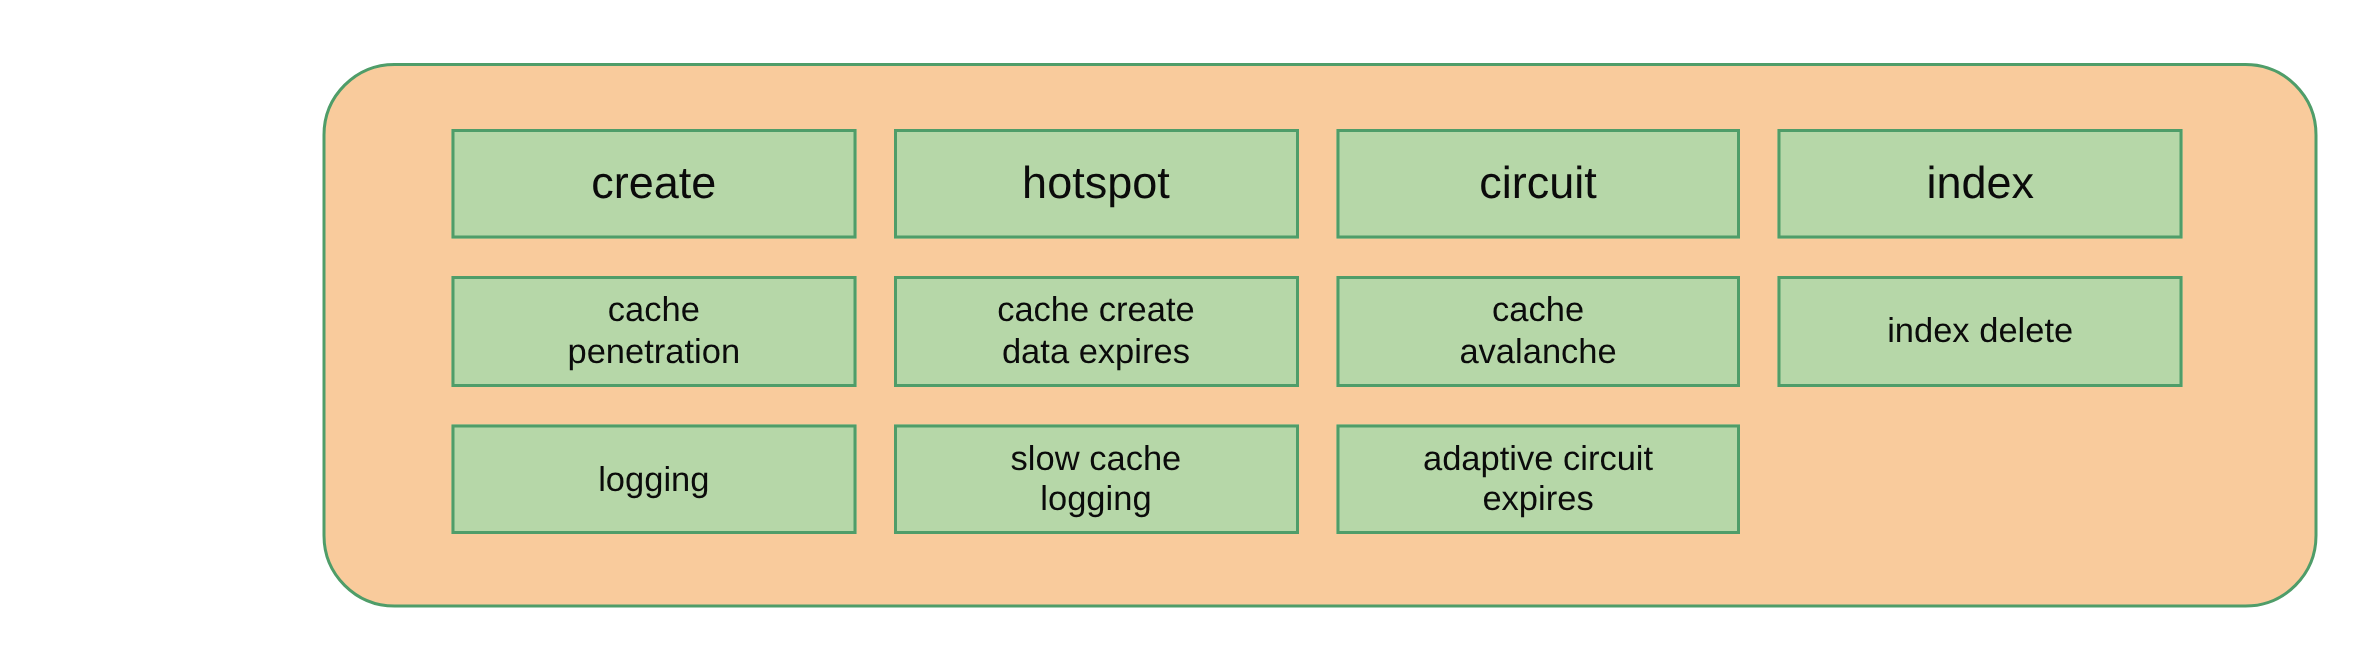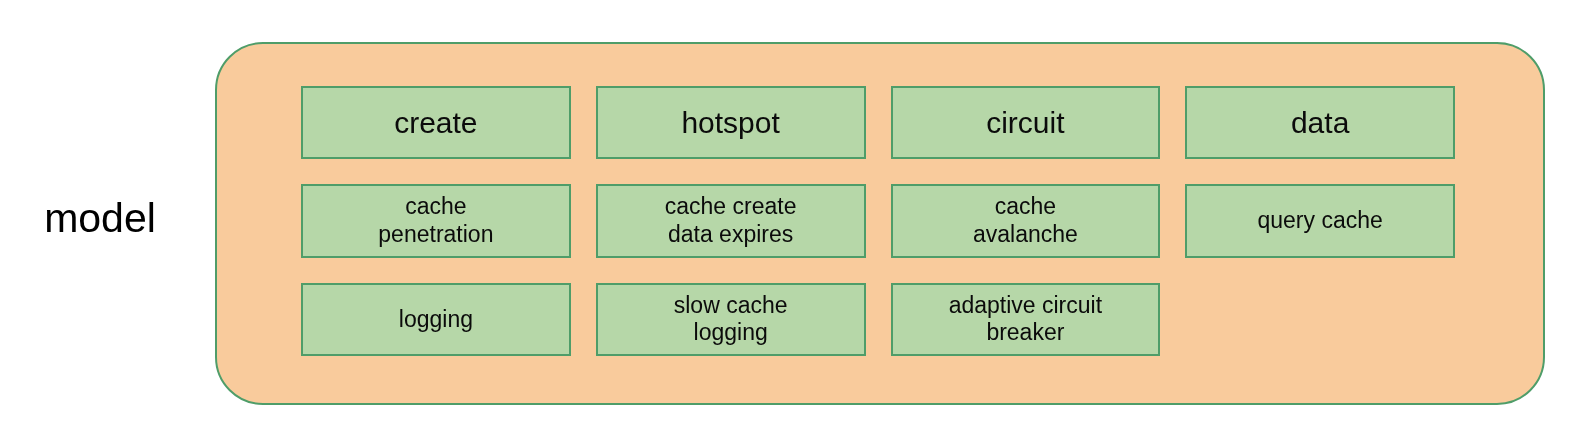--- a/index.html
+++ b/index.html
@@ -65,40 +65,39 @@
   .box.header {
     font-size: 30px;
     line-height: 1.1;
   }
 </style>
 </head>
 <body>
 
 <div class="canvas">
 
-  <div class="model-label">model</div>
 
   <div class="container">
     <div class="grid">
 
       <div class="box header">create</div>
       <div class="box header">hotspot</div>
       <div class="box header">circuit</div>
-      <div class="box header">data</div>
+      <div class="box header">index</div>
 
       <div class="box">cache
 penetration</div>
       <div class="box">cache create
 data expires</div>
       <div class="box">cache
 avalanche</div>
-      <div class="box">query cache</div>
+      <div class="box">index delete</div>
 
       <div class="box">logging</div>
       <div class="box">slow cache
 logging</div>
       <div class="box">adaptive circuit
-breaker</div>
+expires</div>
 
     </div>
   </div>
 
 </div>
 
 </body></html>

